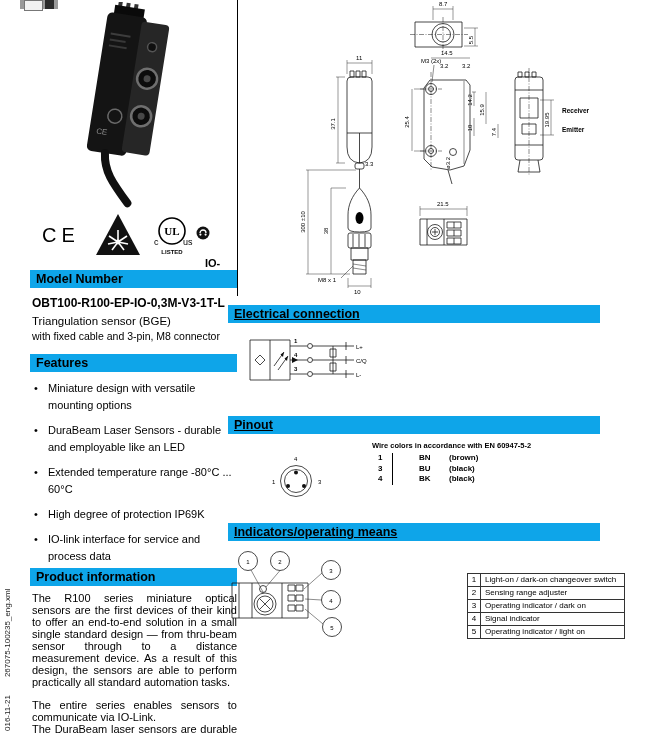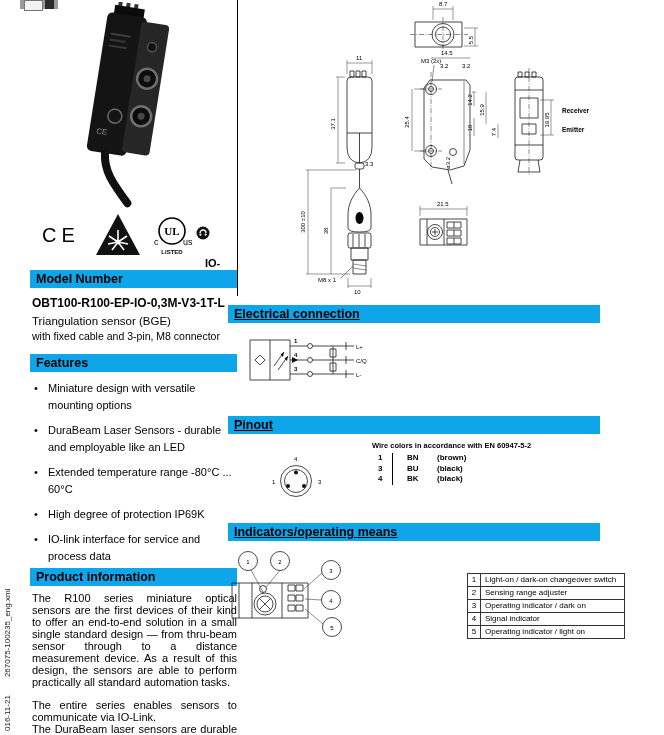--- a/index.html
+++ b/index.html
@@ -29,21 +29,21 @@
   .ce-text{font-size:20px;letter-spacing:5px;font-weight:500;}
   
   .vline{left:237px;top:0;width:1px;height:296px;background:#000;}
   
   .rcol{left:228px;width:372px;text-decoration:underline;}
   
   .wire-note{left:144px;top:25px;font-size:7.5px;font-weight:bold;}
   .wire-table{left:150px;top:37px;font-size:8px;font-weight:bold;}
   .wire-row{display:flex;line-height:10.5px;height:10.5px;}
   .wire-pin{width:14px;}
-  .wire-code{border-left:1px solid #000;padding-left:14px;width:30px;}
+  .wire-code{border-left:1px solid #000;padding-left:26px;width:30px;}
   
   .ind-table{left:239px;top:50px;width:156px;border:1px solid #333;font-size:8px;}
   .ind-row{display:flex;height:12px;line-height:12px;border-top:1px solid #333;}
   .ind-row:first-child{border-top:none;}
   .ind-num{width:12px;text-align:center;border-right:1px solid #333;}
   .ind-lbl{padding-left:4px;white-space:nowrap;}
   
   svg.tech *{vector-effect:non-scaling-stroke;}
   svg.tech path,svg.tech rect,svg.tech line,svg.tech circle,svg.tech polyline,svg.tech polygon
       {fill:none;stroke:#1a1a1a;stroke-width:.8;}

